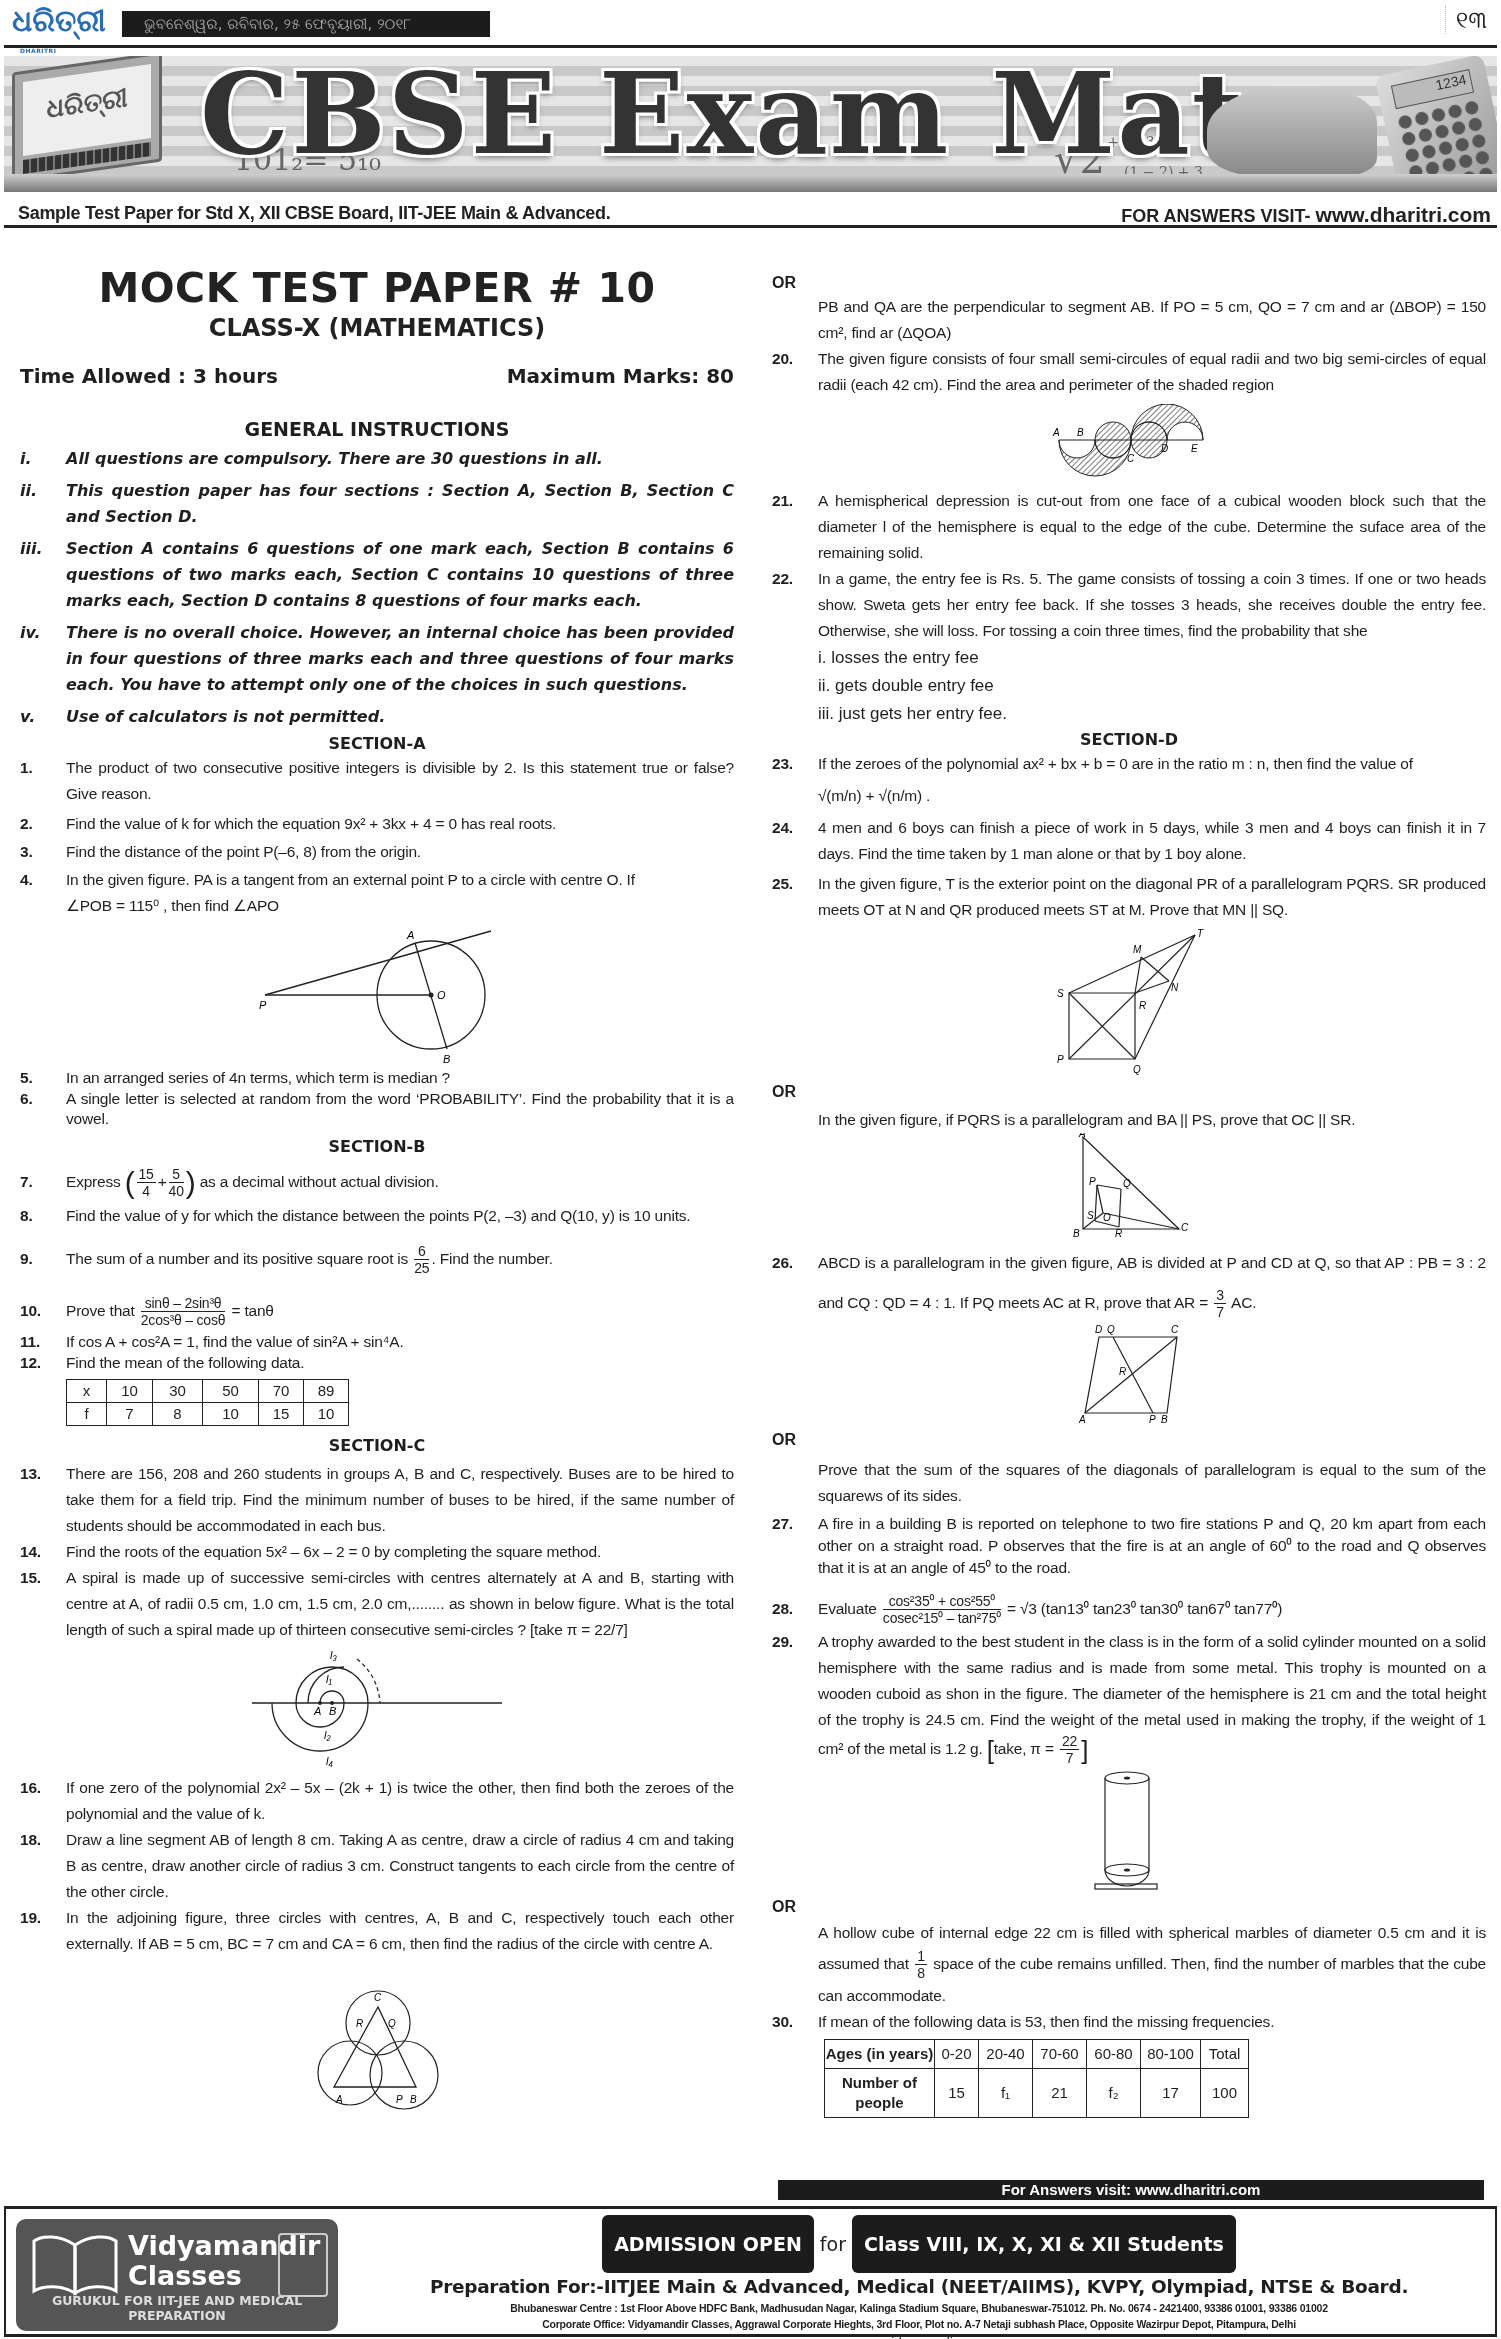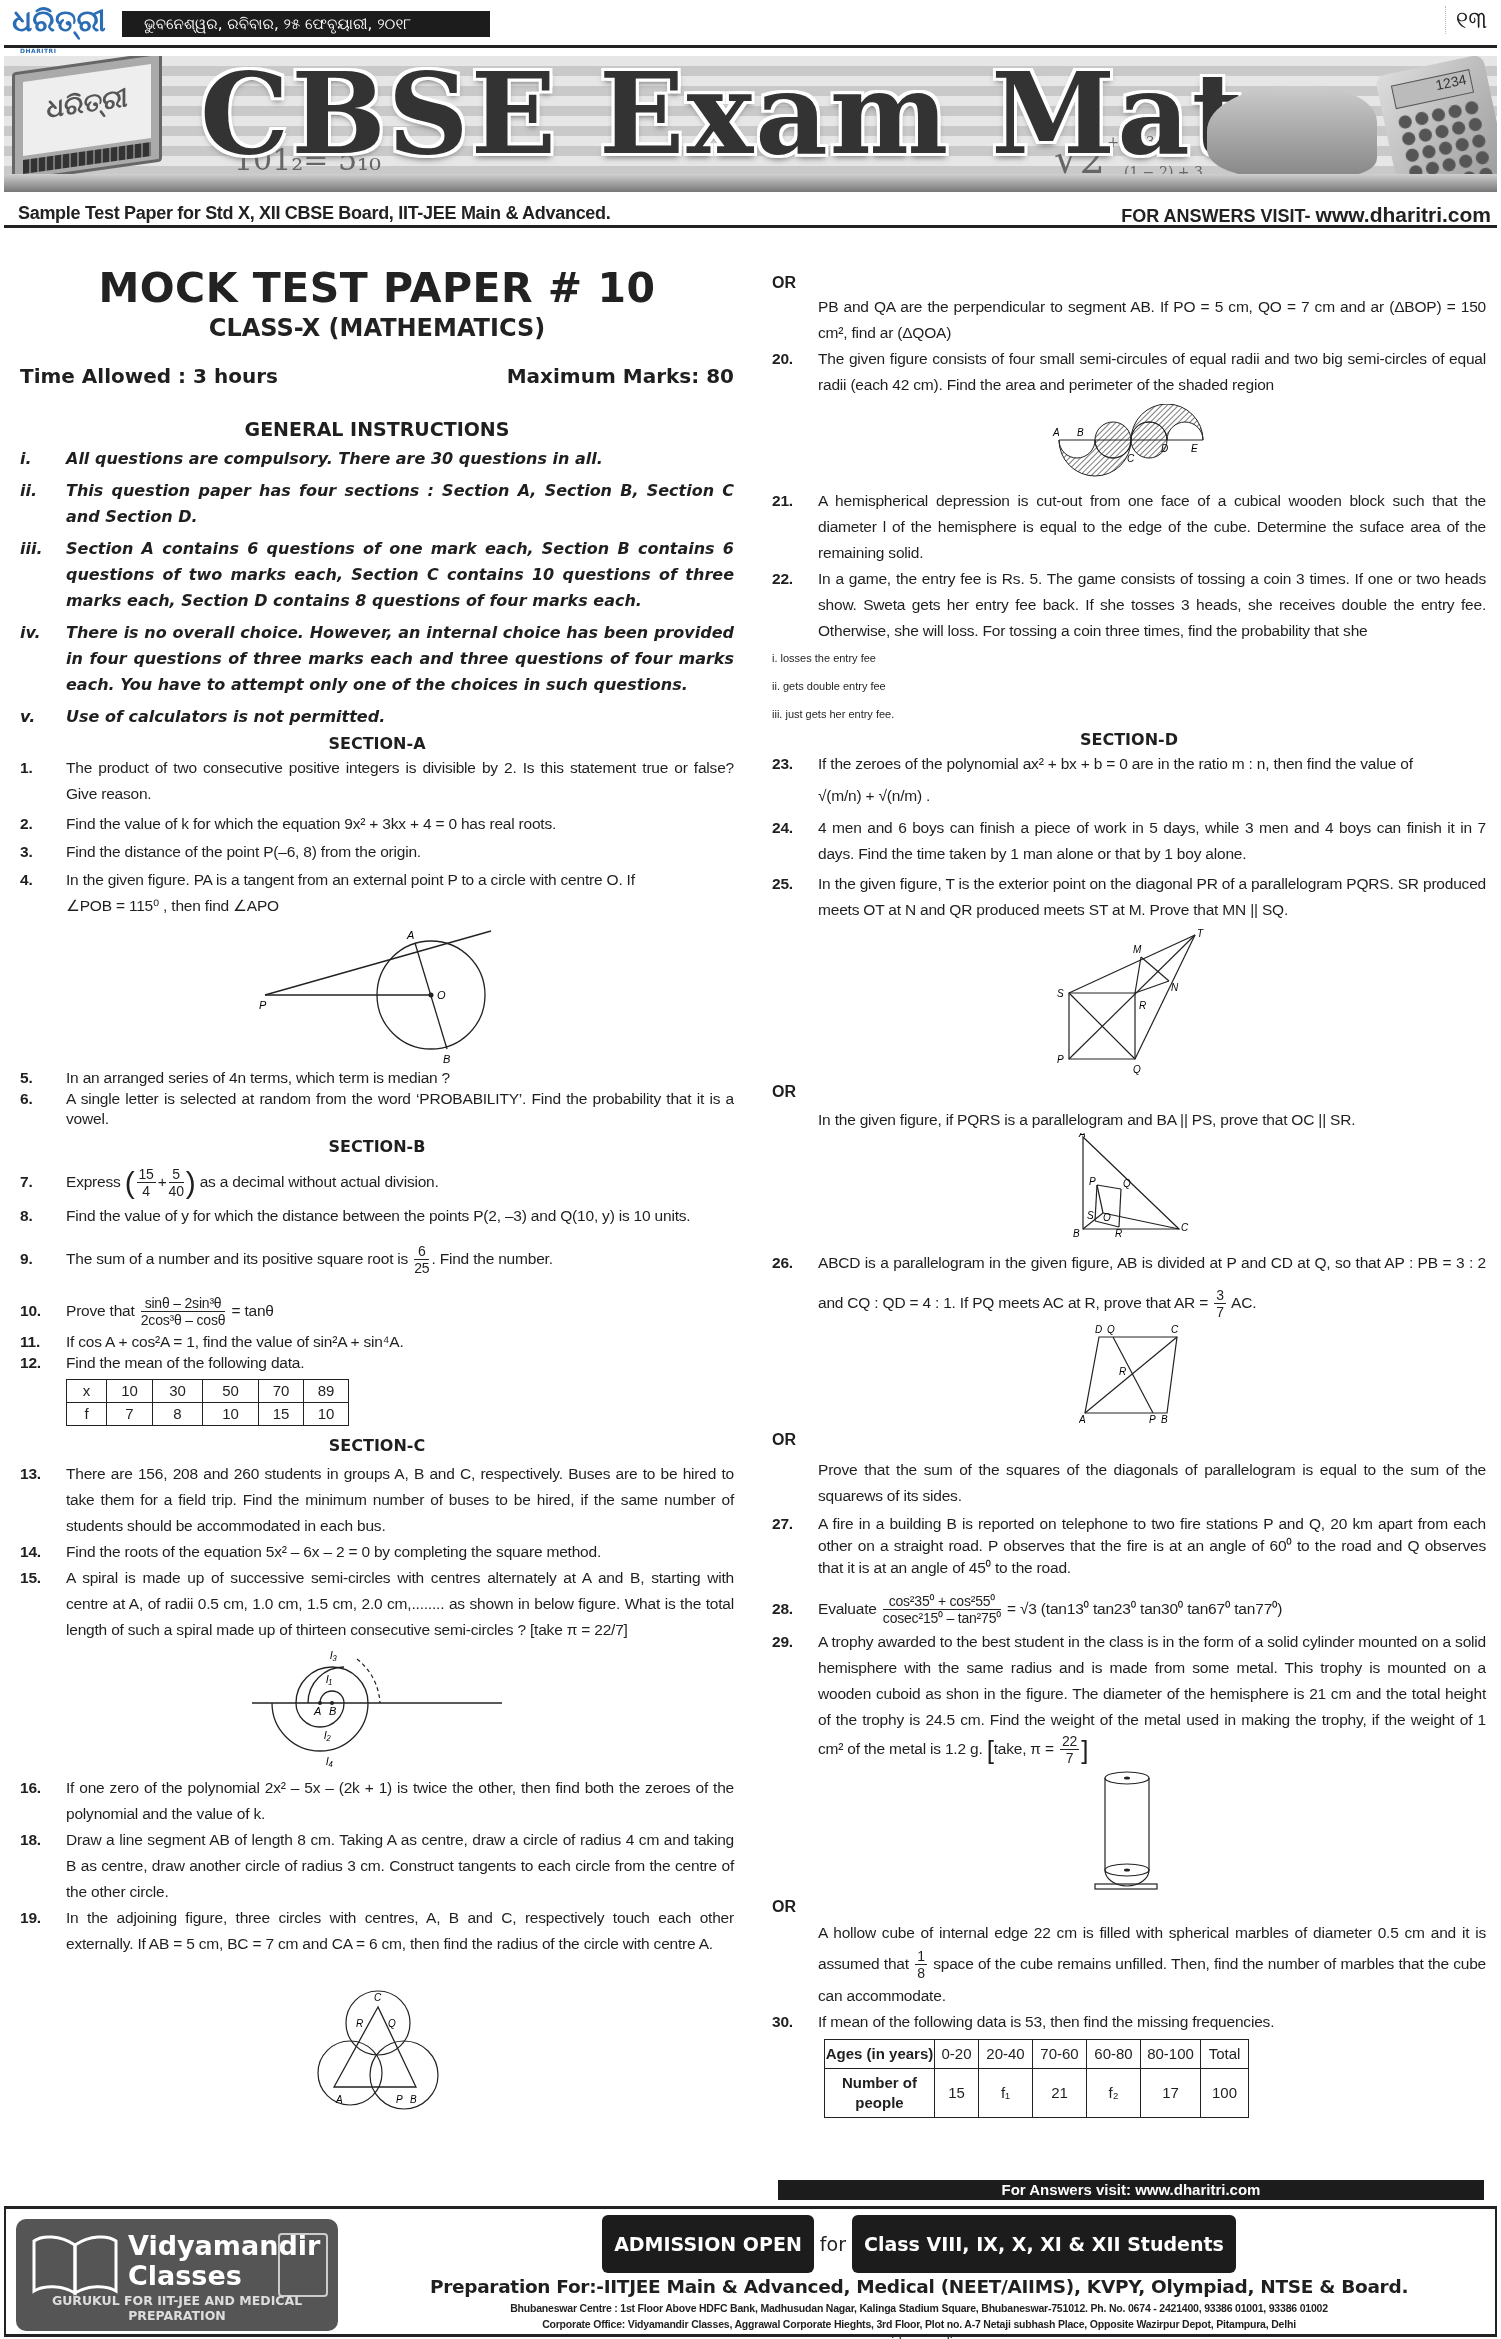--- a/index.html
+++ b/index.html
@@ -1,21 +1,21 @@
 <!DOCTYPE html>
 <html><head>
 <meta charset="utf-8">
 <style>
 *{box-sizing:border-box;margin:0;padding:0}
 html,body{width:1501px;height:2339px;background:#fff;overflow:hidden}
 body{font-family:"Liberation Sans",sans-serif;color:#1f1f1f;position:relative}
 .topbar{position:absolute;left:0;top:0;width:1501px;height:46px}
 .logo-small{position:absolute;left:12px;top:4px;font-size:30px;color:#2a6db5;font-weight:bold;font-family:"DejaVu Sans",sans-serif;line-height:34px}
 .logo-small small{position:absolute;left:8px;top:30px;font-size:6px;color:#2a6db5;letter-spacing:.5px}
-.dateline{position:absolute;left:122px;top:11px;width:368px;height:26px;background:#1c1c1c;color:#ffffff;font-size:15px;line-height:26px;padding-left:22px;font-family:"DejaVu Sans",sans-serif}
+.dateline{position:absolute;left:122px;top:11px;width:368px;height:26px;background:#1c1c1c;color:#a3a3a3;font-size:15px;line-height:26px;padding-left:22px;font-family:"DejaVu Sans",sans-serif}
 .pageno{position:absolute;right:14px;top:6px;font-size:24px;font-family:"DejaVu Sans",sans-serif;border-left:1px dotted #bbb;padding-left:10px}
 .rule1{position:absolute;left:4px;top:45px;width:1493px;height:3px;background:#222}
 .banner{position:absolute;left:4px;top:56px;width:1493px;height:136px;overflow:hidden;
  background:repeating-linear-gradient(180deg,#e6e6e6 0 10px,#c9c9c9 10px 20px)}
 .banner-shade{position:absolute;left:0;bottom:0;width:100%;height:18px;background:linear-gradient(180deg,#d0d0d0,#777)}
 .laptop{position:absolute;left:8px;top:6px;width:150px;height:110px;background:#aaa;border:3px solid #666;border-radius:4px;transform:skewY(-8deg)}
 .laptop-screen{position:absolute;left:8px;top:8px;right:8px;bottom:22px;background:#eee;font-size:26px;color:#555;font-weight:bold;text-align:center;line-height:60px;font-family:"DejaVu Sans",sans-serif}
 .laptop-keys{position:absolute;left:8px;bottom:4px;right:8px;height:14px;background:repeating-linear-gradient(90deg,#333 0 6px,#777 6px 8px)}
 .banner-title{position:absolute;left:196px;top:-8px;font-family:"DejaVu Serif",serif;font-weight:bold;font-size:112px;letter-spacing:2px;color:#333;
  text-shadow:-3px -3px 0 #fff,3px -3px 0 #fff,-3px 3px 0 #fff,3px 3px 0 #fff,0 4px 6px #666;white-space:nowrap}
@@ -36,21 +36,21 @@
 .title{text-align:center;font-size:41px;font-weight:bold;font-family:"DejaVu Sans",sans-serif;color:#222;letter-spacing:.5px;margin-top:6px}
 .subtitle{text-align:center;font-size:24px;font-weight:bold;font-family:"DejaVu Sans",sans-serif;color:#222;margin-top:2px}
 .meta{display:flex;justify-content:space-between;font-family:"DejaVu Sans",sans-serif;font-weight:bold;font-size:20px;margin-top:22px}
 .gi-title{text-align:center;font-family:"DejaVu Sans",sans-serif;font-weight:bold;font-size:19px;margin-top:30px}
 .instr{display:flex;font-family:"DejaVu Sans",sans-serif;font-style:italic;font-weight:bold;font-size:16px;line-height:26px;margin-top:6px;text-align:justify}
 .instr .n{width:46px;flex:none}
 .sec{text-align:center;font-family:"DejaVu Sans",sans-serif;font-weight:bold;font-size:16px;margin:2px 0 2px}
 .q{display:flex;font-size:15.5px;line-height:26px;text-align:justify;letter-spacing:-.2px}
 .q .n{width:46px;flex:none;font-weight:bold}
 .q .t{flex:1}
-.sub{font-size:11px;line-height:28px}
+.sub{margin-left:46px;font-size:17px;line-height:28px}
 .fig{display:block;margin:6px auto}
 .or{text-align:left;font-weight:bold;font-size:16px;line-height:22px}
 .frac{display:inline-block;vertical-align:middle;text-align:center;line-height:16px;font-size:14px;margin:0 2px}
 .frac span{display:block}
 .frac .num{border-bottom:1px solid #222;padding:0 2px}
 table.dt{border-collapse:collapse;font-size:15px;margin:6px 0 0 46px}
 table.dt td{border:1.5px solid #222;text-align:center;padding:1px 0;line-height:20px}
 table.dt2{border-collapse:collapse;font-size:15px;margin:6px 4px 0 8px}
 table.dt2 td{border:1.5px solid #222;text-align:center;padding:4px 0;line-height:20px}
 table.dt2 td.h{font-weight:bold}

